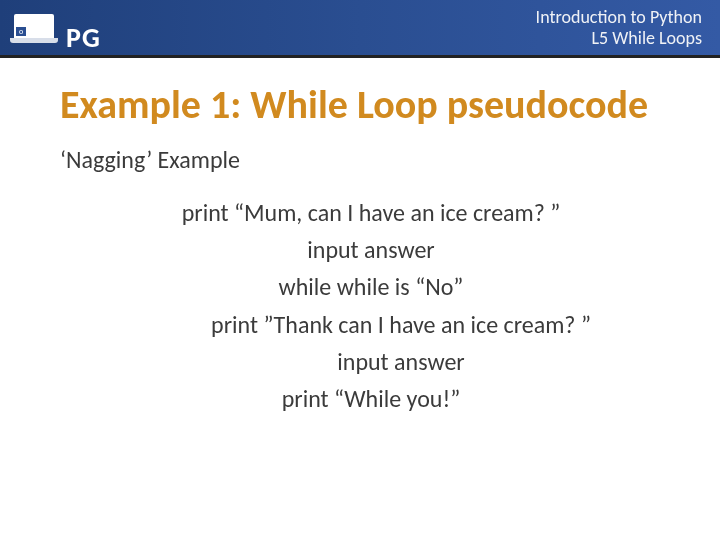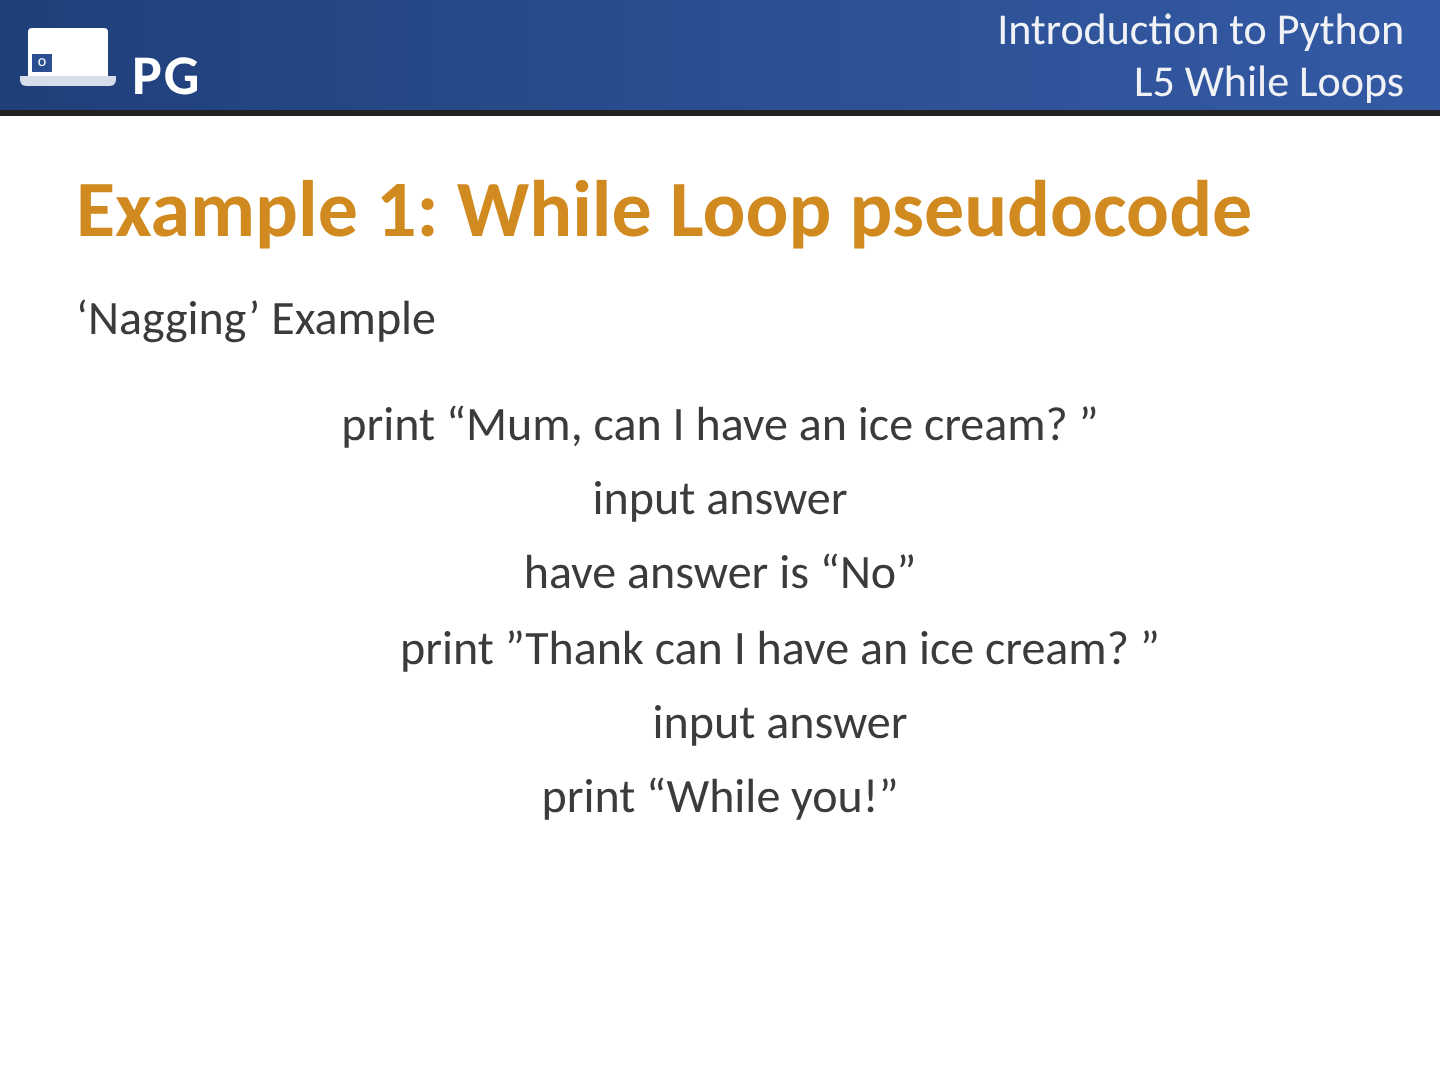--- a/index.html
+++ b/index.html
@@ -17,26 +17,26 @@
   .logo-cluster { display: flex; align-items: center; gap: 10px; }
   .laptop {
     width: 44px; height: 30px; position: relative; display: flex; flex-direction: column; align-items: center; justify-content: flex-end;
   }
   .laptop .screen { width: 40px; height: 24px; background: #fff; border-radius: 2px 2px 0 0; }
   .laptop .base   { width: 48px; height: 5px; background: #d8dee9; border-radius: 0 0 3px 3px; }
   .laptop .key    { position: absolute; bottom: 7px; left: 4px; width: 10px; height: 9px; background: #2a4e91; color:#fff; font-size:8px; display:flex; align-items:center; justify-content:center; }
   .brand { color: #fff; font-size: 28px; letter-spacing: 1px; font-weight: 300; display: flex; align-items: flex-start; gap: 2px; margin-top: 20px;}
   .brand .pg { font-weight: 700; }
   .brand .online { font-weight: 300; }
-  .course { color: #f0f2f6; text-align: right; font-size: 22px; line-height: 1.15; font-weight: 300; }
+  .course { color: #f0f2f6; text-align: right; font-size: 18px; line-height: 1.15; font-weight: 300; }
   .course .line1 { display:block; }
   .course .line2 { display:block; }
 
   
-  .content { padding: 22px 38px 0 38px; }
+  .content { padding: 22px 38px 0 60px; }
   h1.title {
     color: #d18a1f;
     font-size: 40px;
     font-weight: 700;
     margin-bottom: 16px;
     letter-spacing: 0px;
   }
   .subtitle {
     color: #3b3b3b;
     font-size: 24px;
@@ -70,20 +70,20 @@
       <span class="line2">L5 While Loops</span>
     </div>
   </div>
 
   <div class="content">
     <h1 class="title">Example 1: While Loop pseudocode</h1>
     <div class="subtitle">‘Nagging’ Example</div>
     <div class="code">
       <span class="line">print “Mum, can I have an ice cream? ”</span>
       <span class="line">input answer</span>
-      <span class="line">have answer is “No”</span>
+      <span class="line">while while is “No”</span>
       <span class="line indent">print ”Thank can I have an ice cream? ”</span>
       <span class="line indent">input answer</span>
       <span class="line">print “While you!”</span>
     </div>
   </div>
 
 </div>
 
 </body></html>

